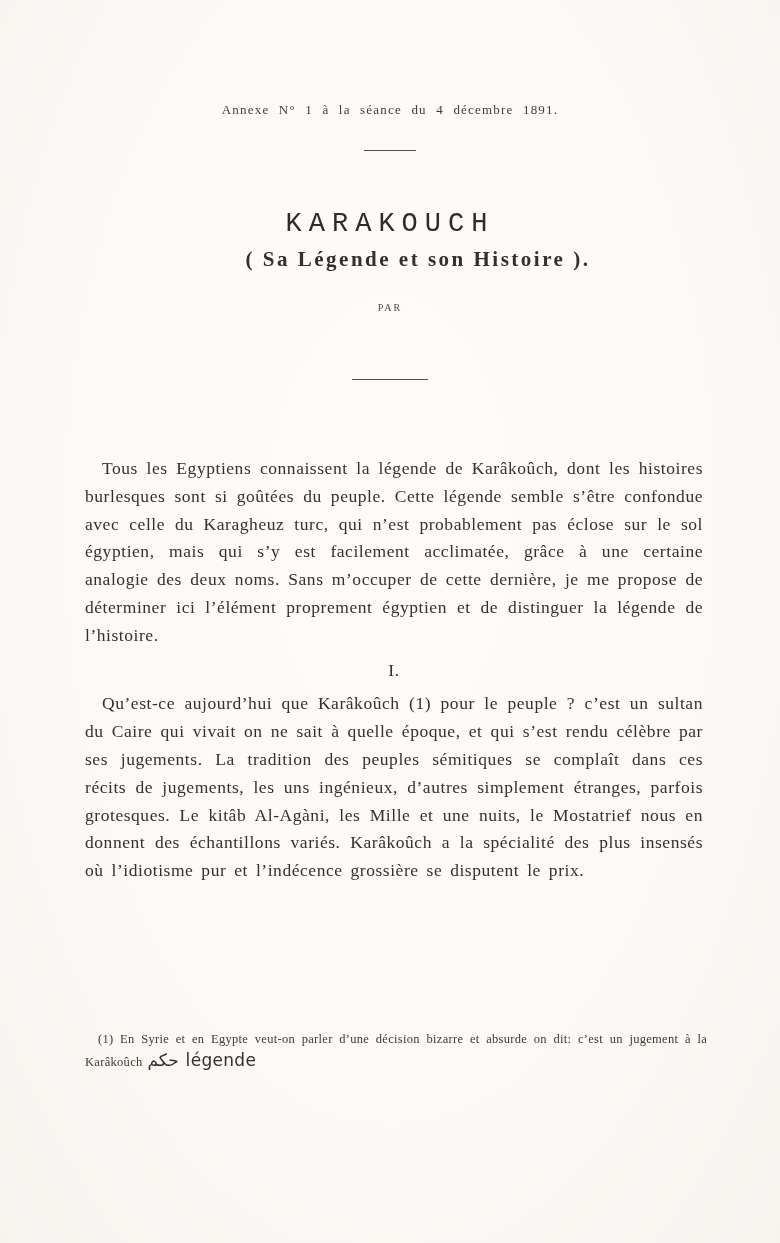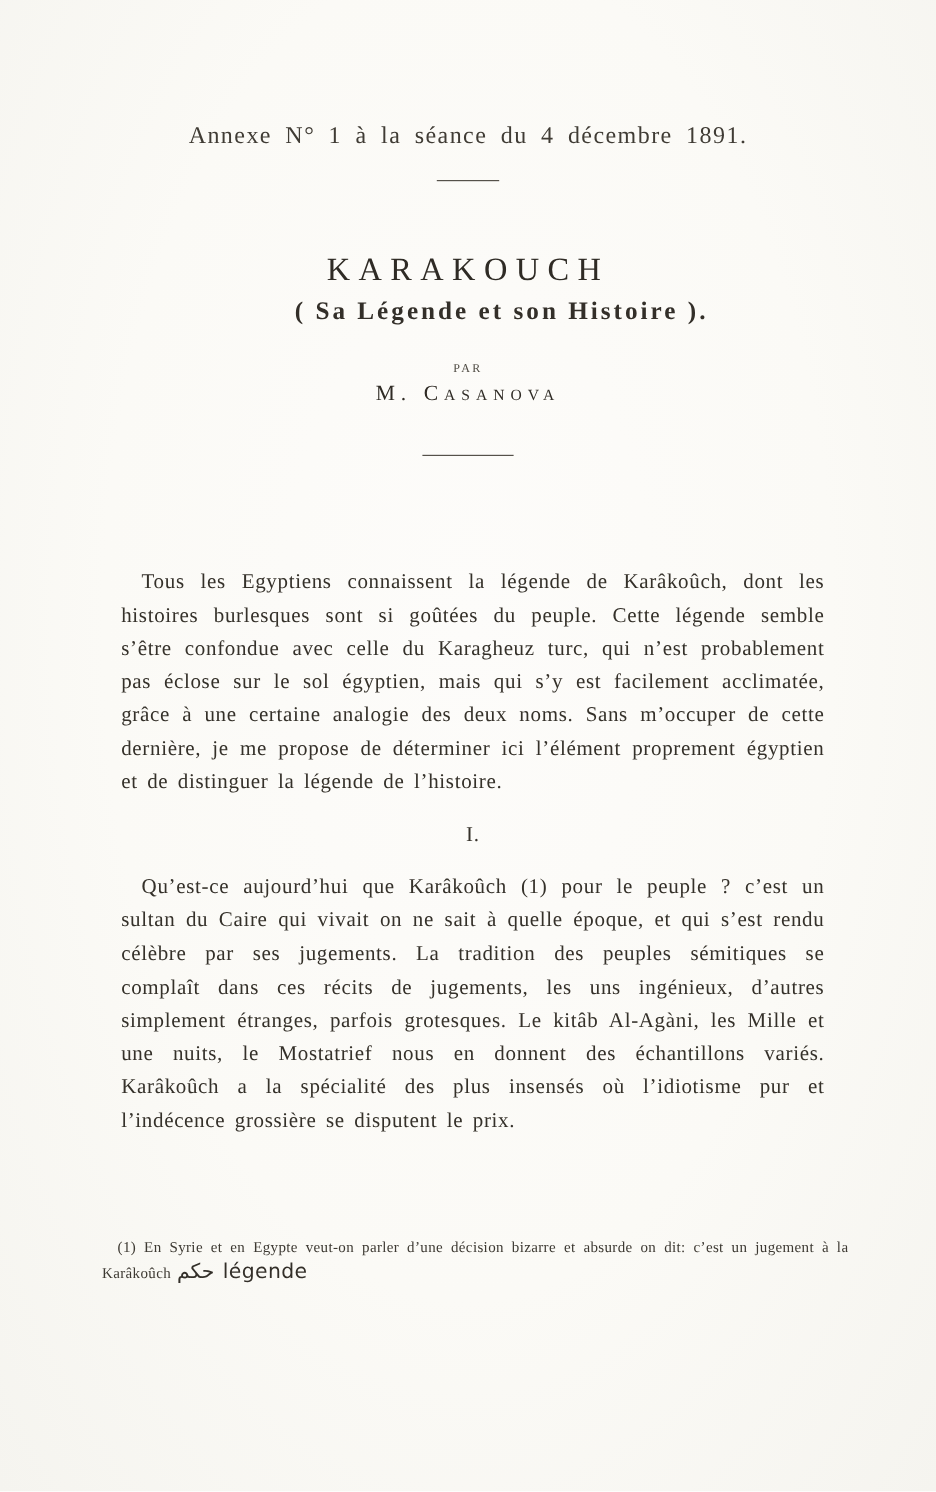--- a/index.html
+++ b/index.html
@@ -16,21 +16,21 @@
     color: #37332c;
     font-family: "Liberation Serif", "DejaVu Serif", serif;
     overflow: hidden;
   }
   .annex {
     position: absolute;
     top: 102px;
     left: 0;
     width: 100%;
     text-align: center;
-    font-size: 20px;
+    font-size: 13px;
     letter-spacing: 1.2px;
     word-spacing: 5px;
     color: #403c35;
   }
   .rule {
     position: absolute;
     left: 50%;
     transform: translateX(-50%);
     border-top: 1.4px solid #55514a;
     height: 0;
@@ -41,20 +41,21 @@
     position: absolute;
     top: 209px;
     left: 0;
     width: 100%;
     margin: 0;
     text-align: center;
     font-size: 27px;
     font-weight: 500;
     letter-spacing: 7px;
     color: #2f2b25;
+    font-family: Liberation Mono, monospace;
   }
   .subtitle {
     position: absolute;
     top: 247px;
     left: 0;
     width: 100%;
     margin: 0;
     text-align: center;
     font-size: 21px;
     font-weight: 700;
@@ -87,21 +88,21 @@
     position: absolute;
     top: 455px;
     left: 85px;
     width: 618px;
     font-size: 17.5px;
     line-height: 27.8px;
     text-align: justify;
     color: #35312a;
   }
   .body-block p {
-    margin: 16px;
+    margin: 0;
     text-indent: 17px;
     letter-spacing: 0.55px;
     word-spacing: 3px;
   }
   .section-heading {
     text-align: center !important;
     text-indent: 0 !important;
     font-size: 17.5px;
     letter-spacing: 1px;
     margin: 7px 0 6px 0 !important;
@@ -134,21 +135,20 @@
   <div class="annex">Annexe N° 1 à la séance du 4 décembre 1891.</div>
 
   <div class="rule rule1"></div>
 
   <h1 class="title">KARAKOUCH</h1>
 
   <h2 class="subtitle">( Sa Légende et son Histoire ).</h2>
 
   <div class="byline-prefix">PAR</div>
 
-  <div class="author">M. Casanova</div>
 
   <div class="rule rule2"></div>
 
   <div class="body-block">
     <p>Tous les Egyptiens connaissent la légende de Karâkoûch, dont les histoires burlesques sont si goûtées du peuple. Cette légende semble s’être confondue avec celle du Karagheuz turc, qui n’est probablement pas éclose sur le sol égyptien, mais qui s’y est facilement acclimatée, grâce à une certaine analogie des deux noms. Sans m’occuper de cette dernière, je me propose de déterminer ici l’élément proprement égyptien et de distinguer la légende de l’histoire.</p>
     <p class="section-heading">I.</p>
     <p>Qu’est-ce aujourd’hui que Karâkoûch (1) pour le peuple ? c’est un sultan du Caire qui vivait on ne sait à quelle époque, et qui s’est rendu célèbre par ses jugements. La tradition des peuples sémitiques se complaît dans ces récits de jugements, les uns ingénieux, d’autres simplement étranges, parfois grotesques. Le kitâb Al-Agàni, les Mille et une nuits, le Mostatrief nous en donnent des échantillons variés. Karâkoûch a la spécialité des plus insensés où l’idiotisme pur et l’indécence grossière se disputent le prix.</p>
   </div>
 
   <div class="footnote">

